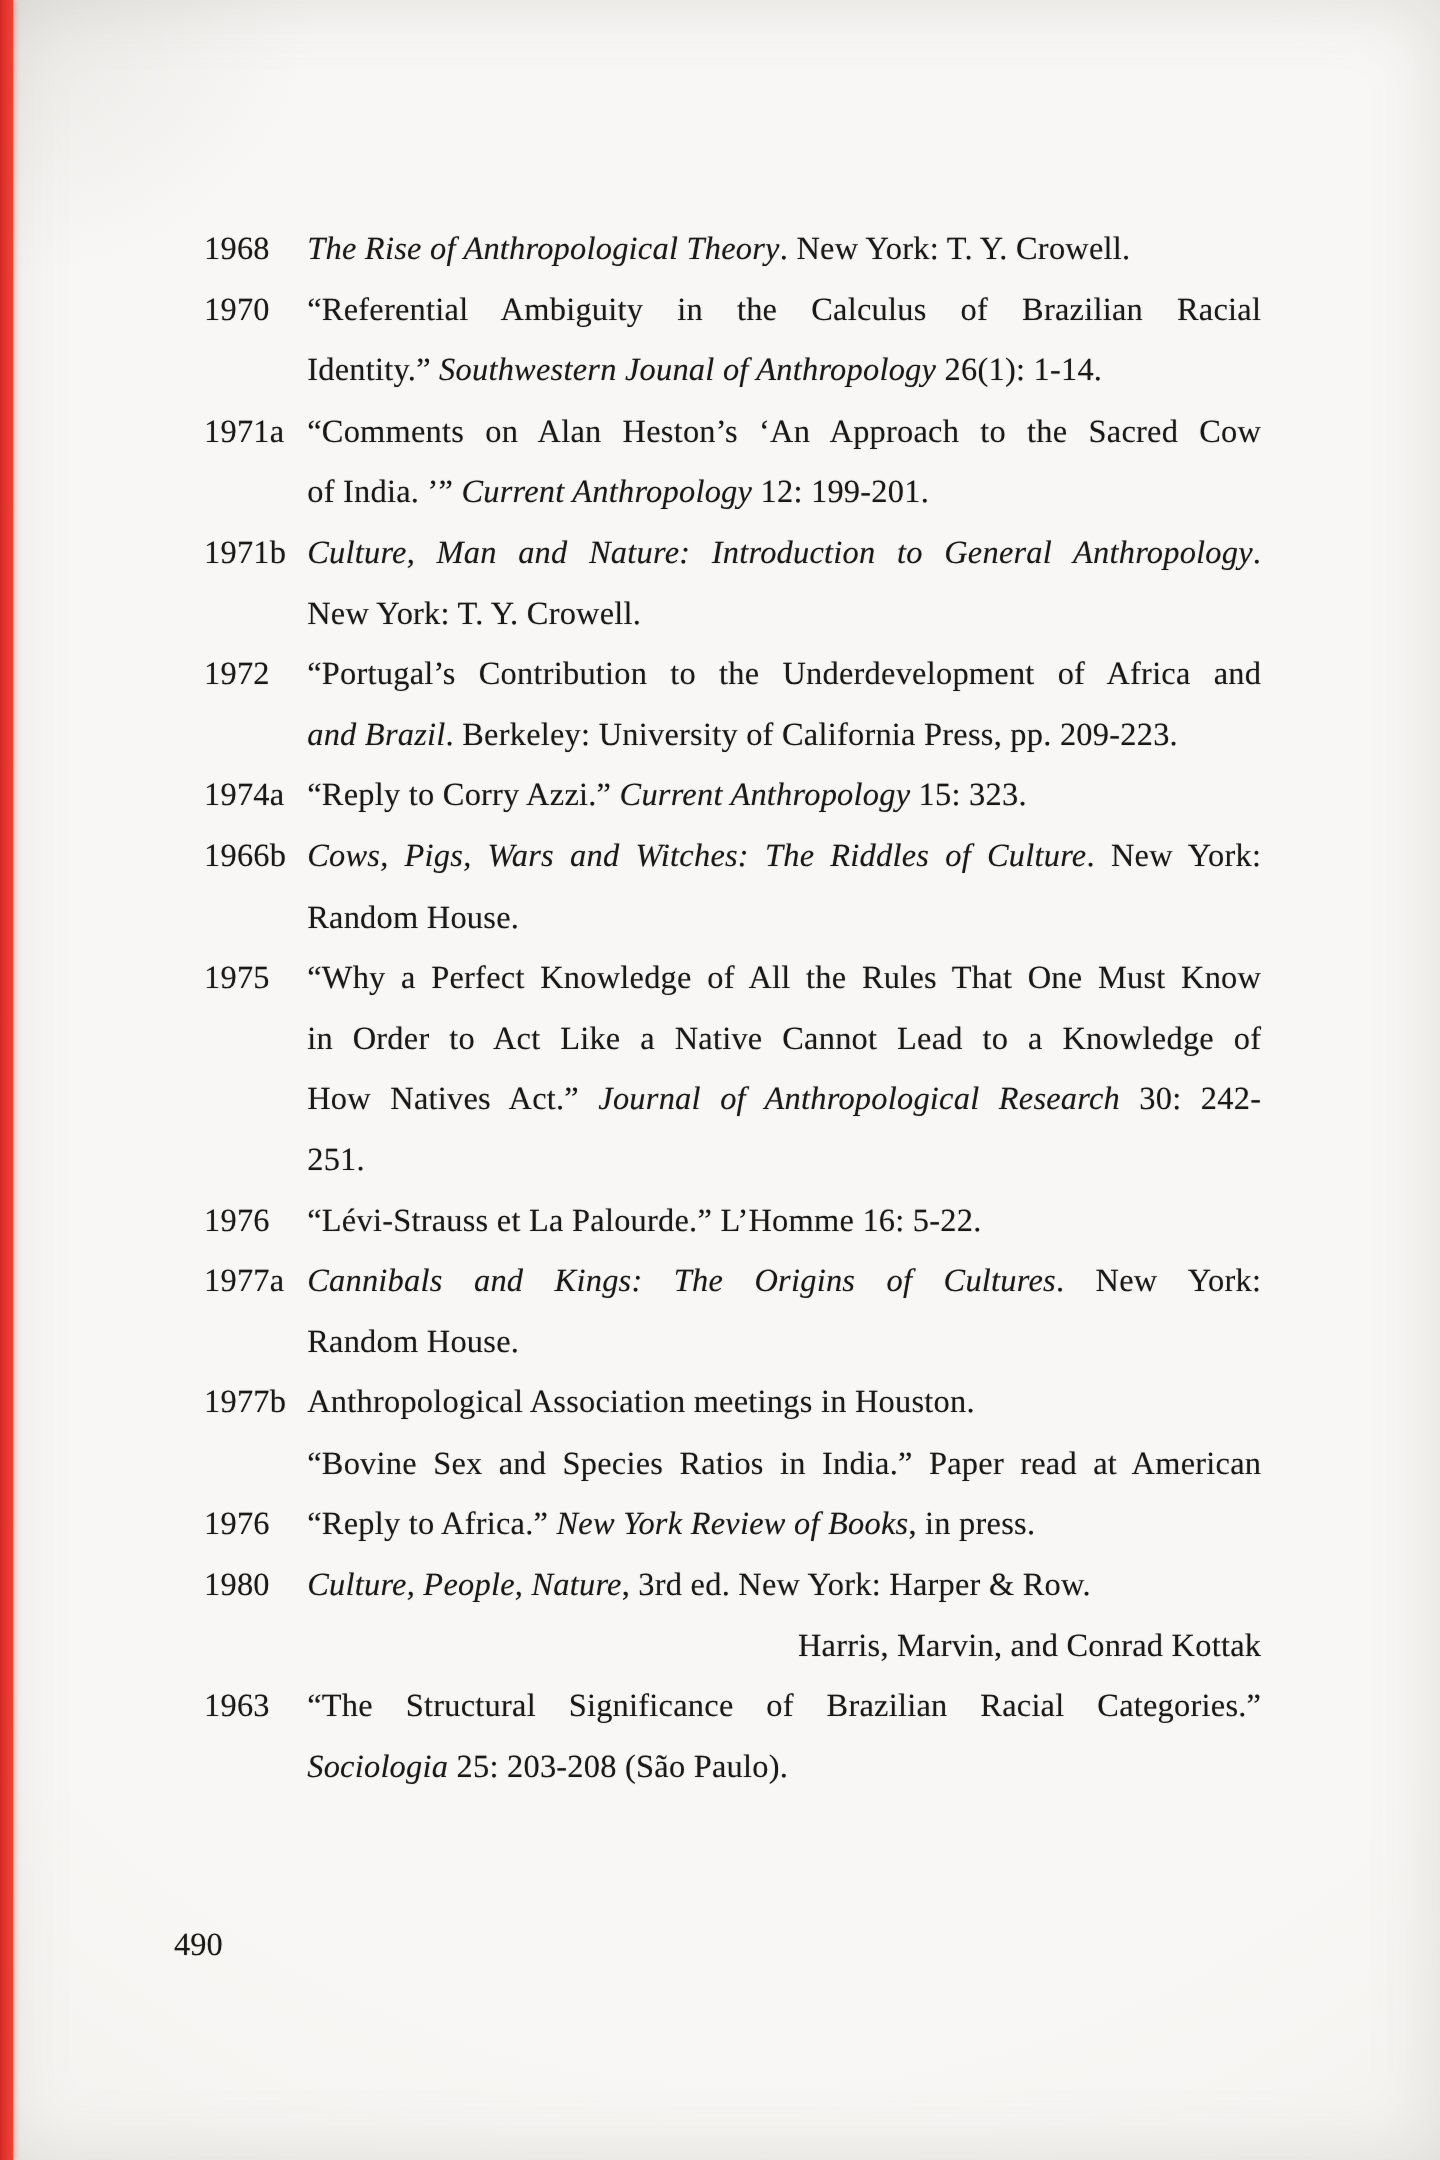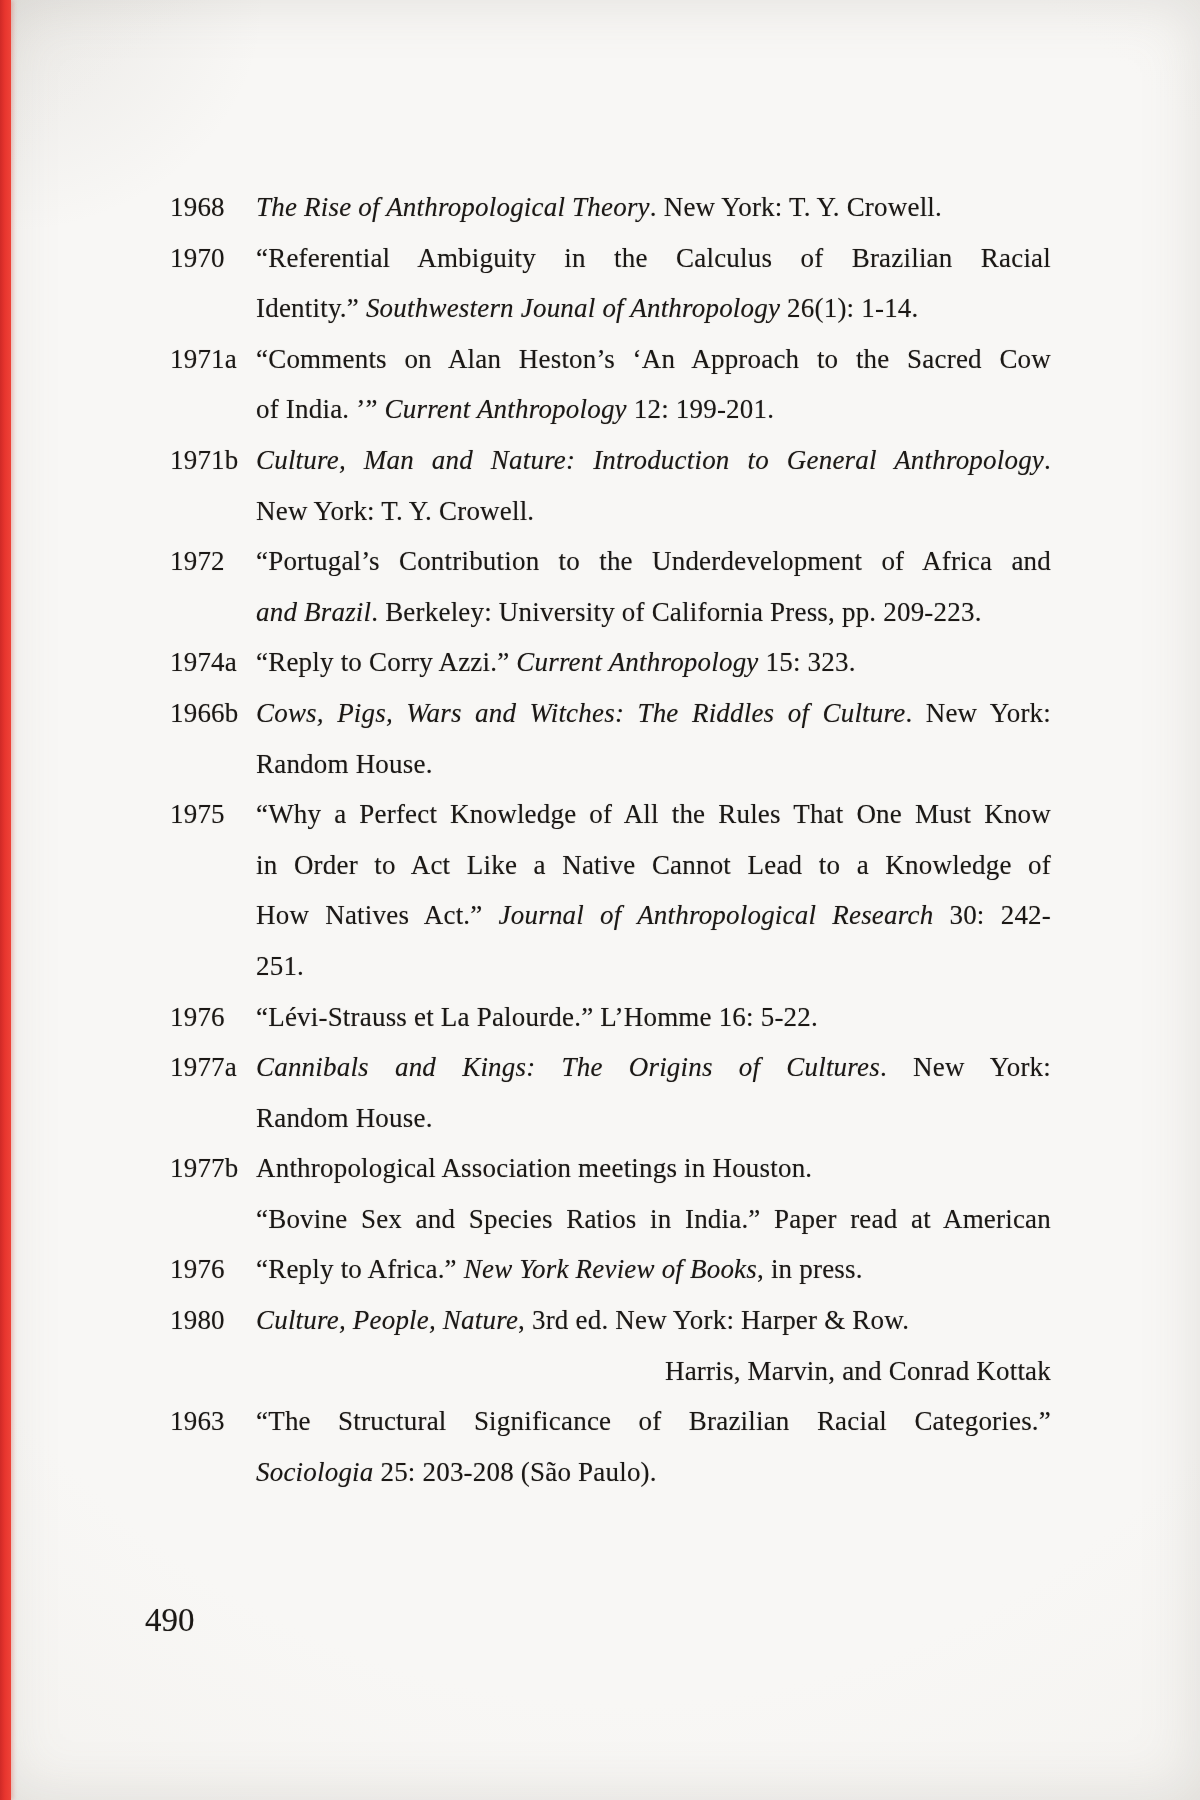--- a/index.html
+++ b/index.html
@@ -63,21 +63,21 @@
     line-height: 50.6px;
     text-align: right;
   }
   .it { font-style: italic; }
   .page-number {
     position: absolute;
     left: 145px;
     top: 1595px;
     height: 50px;
     line-height: 50px;
-    font-size: 33px;
+    font-size: 27px;
     color: var(--ink, #1b1815);
     text-shadow: 0 0 1px rgba(27,24,21,0.38);
   }
   .corner-shade {
     position: absolute;
     left: 0; top: 0;
     width: 340px; height: 300px;
     background: radial-gradient(120% 120% at 0% 0%, rgba(150,145,135,0.14), rgba(150,145,135,0) 65%);
     pointer-events: none;
   }

